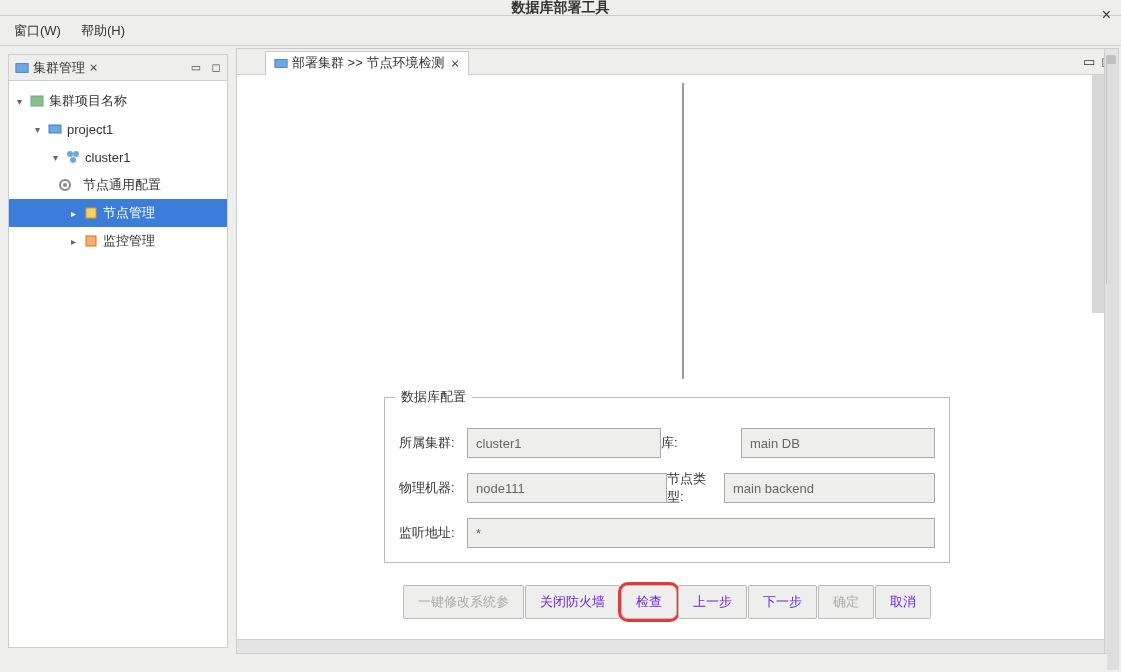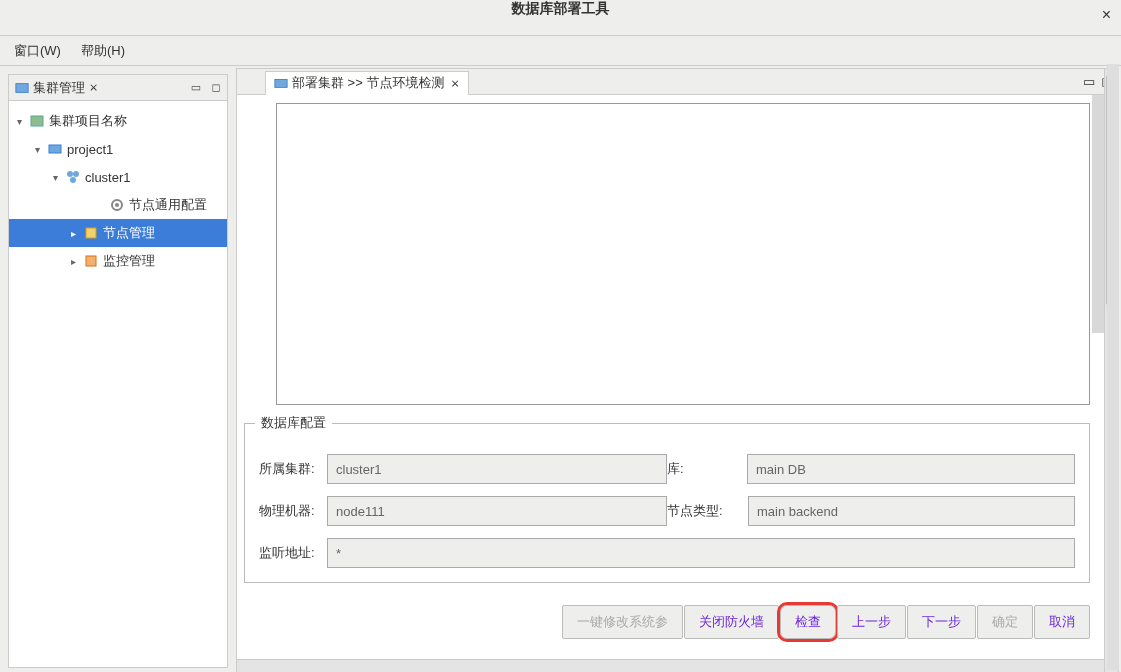--- a/index.html
+++ b/index.html
@@ -1,18 +1,18 @@
 <!DOCTYPE html>
 <html><head>
 <meta charset="utf-8">
 <style>
 * { box-sizing: border-box; margin: 0; padding: 0; }
 body { font-family: "Microsoft YaHei", Arial, sans-serif; font-size: 13px; background: #eeeeec; color: #333; width: 1121px; height: 672px; overflow: hidden; }
 
-.titlebar { height: 36px; background: #eeeeec; border-bottom: 1px solid #ccc; display: flex; align-items: flex-start; justify-content: center; position: relative; }
+.titlebar { height: 16px; background: #eeeeec; border-bottom: 1px solid #ccc; display: flex; align-items: center; justify-content: center; position: relative; }
 .titlebar .title { font-weight: bold; font-size: 14px; }
 .titlebar .close { position: absolute; right: 10px; top: 6px; cursor: pointer; font-size: 16px; }
 
 .menubar { height: 30px; background: #eeeeec; border-bottom: 1px solid #ccc; display: flex; align-items: center; padding: 0 4px; }
 .menubar .menu-item { padding: 4px 10px; cursor: pointer; }
 
 .workspace { display: flex; height: calc(672px - 32px - 30px); }
 
 .left-panel { width: 220px; background: #fff; border: 1px solid #ccc; margin: 8px; display: flex; flex-direction: column; }
 .panel-header { height: 26px; background: #eeeeec; border-bottom: 1px solid #ccc; display: flex; align-items: center; padding: 0 6px; position: relative; }
@@ -22,39 +22,39 @@
 .panel-header .ctrl-btn { width: 14px; height: 14px; cursor: pointer; font-size: 11px; display: flex; align-items: center; justify-content: center; color: #555; }
 
 .tree { padding: 6px 0; flex: 1; overflow: auto; }
 .tree-item { display: flex; align-items: center; height: 28px; padding-left: 8px; cursor: pointer; }
 .tree-item .expander { width: 12px; font-size: 10px; color: #666; }
 .tree-item .icon { width: 16px; height: 16px; margin-right: 4px; }
 .tree-item.selected { background: #3b7dd8; color: #fff; }
 .tree-item.level-1 { padding-left: 8px; }
 .tree-item.level-2 { padding-left: 26px; }
 .tree-item.level-3 { padding-left: 44px; }
-.tree-item.level-4 { padding-left: 100px; }
+.tree-item.level-4 { padding-left: 48px; gap: 6px; }
 .tree-item.level-4b { padding-left: 62px; }
 
 .right-panel { flex: 1; background: #fff; border: 1px solid #ccc; margin: 2px 2px 2px 0; display: flex; flex-direction: column; position: relative; }
 .right-tab-area { height: 26px; background: #eeeeec; border-bottom: 1px solid #ccc; display: flex; align-items: center; padding: 0 4px; position: relative; }
 .right-tab { background: #fff; border: 1px solid #ccc; border-bottom: none; height: 24px; display: flex; align-items: center; padding: 0 8px; margin-top: 2px; margin-left: 24px; }
 .right-tab .icon-folder { width: 14px; height: 14px; margin-right: 4px; }
 
-.content-area { flex: 1; padding: 8px 28px 8px 7px; overflow: auto; position: relative; display: flex; flex-direction: column; }
+.content-area { flex: 1; padding: 8px 28px 8px 7px; overflow: auto; position: relative; display: flex; flex-direction: column; align-items: center; }
 
 .output-box { border: 1px solid #999; flex: 1; min-height: 230px; background: #fff; margin: 0 0 18px 32px; }
 
 .fieldset { border: 1px solid #bbb; padding: 18px 14px 14px 14px; position: relative; margin-bottom: 18px; }
 .fieldset .legend { position: absolute; top: -10px; left: 10px; background: #fff; padding: 0 6px; font-size: 13px; }
 
 .form-row { display: flex; align-items: center; margin-bottom: 12px; margin-top: 12px; }
 .form-row:last-child { margin-bottom: 0; }
 .form-label { width: 68px; text-align: left; padding-right: 6px; }
-.form-label.wide { width: 81px; }
+.form-label.wide { width: 57px; }
 .form-input { flex: 1; height: 30px; border: 1px solid #aaa; background: #eeeeec; padding: 0 8px; color: #666; font-size: 13px; margin-right: 20px; }
 .form-input:last-child { margin-right: 0; }
 .form-half { display: flex; align-items: center; flex: 1; }
 
 .button-row { display: flex; justify-content: flex-end; gap: 1px; padding: 4px 0 12px 0; }
 .btn { height: 34px; padding: 0 14px; border: 1px solid #bbb; background: #eeeeec; cursor: pointer; font-size: 13px; color: #6d28d9; border-radius: 2px; }
 .btn.disabled { color: #aaa; }
 .btn.highlighted { outline: 3px solid #e53935; outline-offset: 0px; border-radius: 7px; }
 
 .icon-svg { display: inline-block; vertical-align: middle; }

